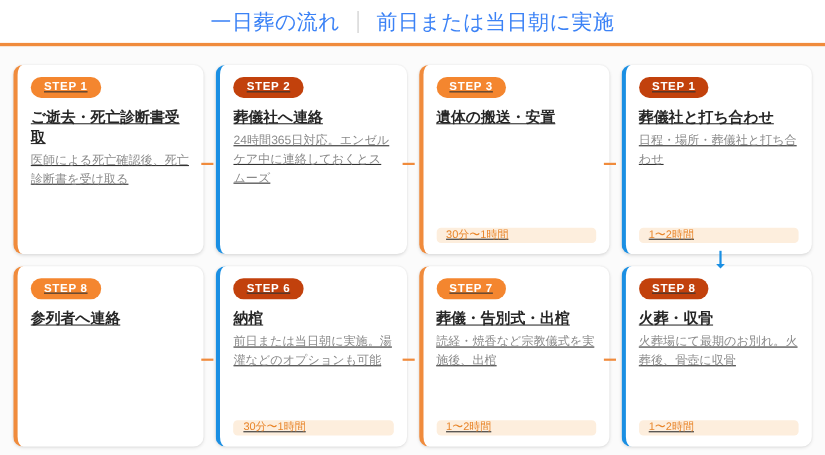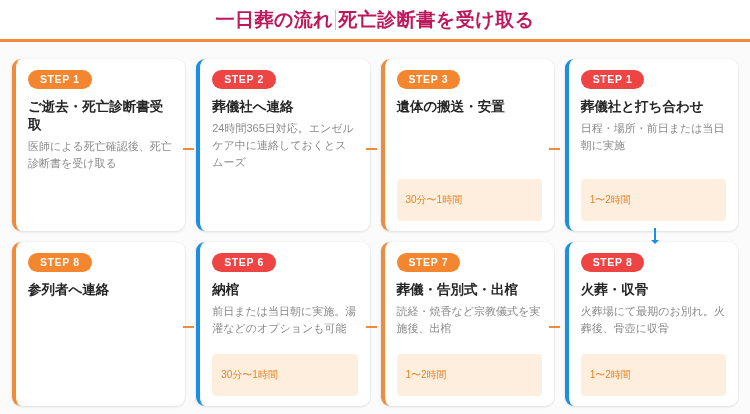--- a/index.html
+++ b/index.html
@@ -23,27 +23,27 @@
     height: 42px;
     background: #ffffff;
     display: flex;
     align-items: center;
     justify-content: center;
     border-bottom: 3px solid #f08b3c;
   }
 
   .header-title {
     font-size: 19px;
-    font-weight: bold;
-    color: #be185d;
+    font-weight: normal;
+    color: #3b82f6;
     letter-spacing: 0.5px;
     white-space: nowrap;
     display: flex;
     align-items: center;
-    gap: 2px;
+    gap: 16px;
   }
 
   .title-divider {
     display: inline-block;
     width: 1px;
     height: 20px;
     background: #c9c9c9;
   }
 
   
@@ -61,40 +61,41 @@
   .card {
     background: #ffffff;
     border-radius: 9px;
     border-left: 4px solid #f08b3c;
     box-shadow: 0 1px 3px rgba(0,0,0,0.10), 0 0 0 1px rgba(0,0,0,0.015);
     padding: 11px 12px 10px 12px;
     display: flex;
     flex-direction: column;
     position: relative;
     overflow: hidden;
+    text-decoration: underline;
   }
 
   .card.accent-blue { border-left-color: #1a8fe3; }
 
   
   .step-badge {
     display: inline-block;
     align-self: flex-start;
     background: #f4862f;
     color: #ffffff;
     font-size: 10.5px;
     font-weight: bold;
     letter-spacing: 0.6px;
     padding: 4px 12px 4px 12px;
     border-radius: 11px;
     line-height: 1;
     margin-bottom: 9px;
   }
 
-  .card.accent-blue .step-badge { background: #ef4444; }
+  .card.accent-blue .step-badge { background: #c2410c; }
 
   
   .card-title {
     font-size: 13.5px;
     font-weight: bold;
     color: #262626;
     line-height: 1.35;
     margin-bottom: 4px;
   }
 
@@ -105,21 +106,21 @@
     flex: 1 1 auto;
   }
 
   
   .time-chip {
     margin-top: auto;
     background: #fdeedd;
     color: #e8852a;
     font-size: 10px;
     line-height: 1;
-    padding: 16px 9px;
+    padding: 2px 9px;
     border-radius: 4px;
     width: 100%;
   }
 
   .time-chip.empty { visibility: hidden; }
 
   
   .connector-h {
     position: absolute;
     height: 2px;
@@ -157,21 +158,21 @@
     border-top: 4px solid #1a8fe3;
   }
 </style>
 </head>
 <body>
 
 <div class="header">
   <div class="header-title">
     <span>一日葬の流れ</span>
     <span class="title-divider"></span>
-    <span>死亡診断書を受け取る</span>
+    <span>前日または当日朝に実施</span>
   </div>
 </div>
 
 <div class="board">
 
   <div class="card">
     <span class="step-badge">STEP 1</span>
     <div class="card-title">ご逝去・死亡診断書受取</div>
     <div class="card-desc">医師による死亡確認後、死亡診断書を受け取る</div>
     <div class="time-chip empty"></div>
@@ -186,21 +187,21 @@
 
   <div class="card">
     <span class="step-badge">STEP 3</span>
     <div class="card-title">遺体の搬送・安置</div>
     <div class="time-chip">30分〜1時間</div>
   </div>
 
   <div class="card accent-blue">
     <span class="step-badge">STEP 1</span>
     <div class="card-title">葬儀社と打ち合わせ</div>
-    <div class="card-desc">日程・場所・前日または当日朝に実施</div>
+    <div class="card-desc">日程・場所・葬儀社と打ち合わせ</div>
     <div class="time-chip">1〜2時間</div>
   </div>
 
   <div class="card">
     <span class="step-badge">STEP 8</span>
     <div class="card-title">参列者へ連絡</div>
     <div class="time-chip empty"></div>
   </div>
 
   <div class="card accent-blue">

